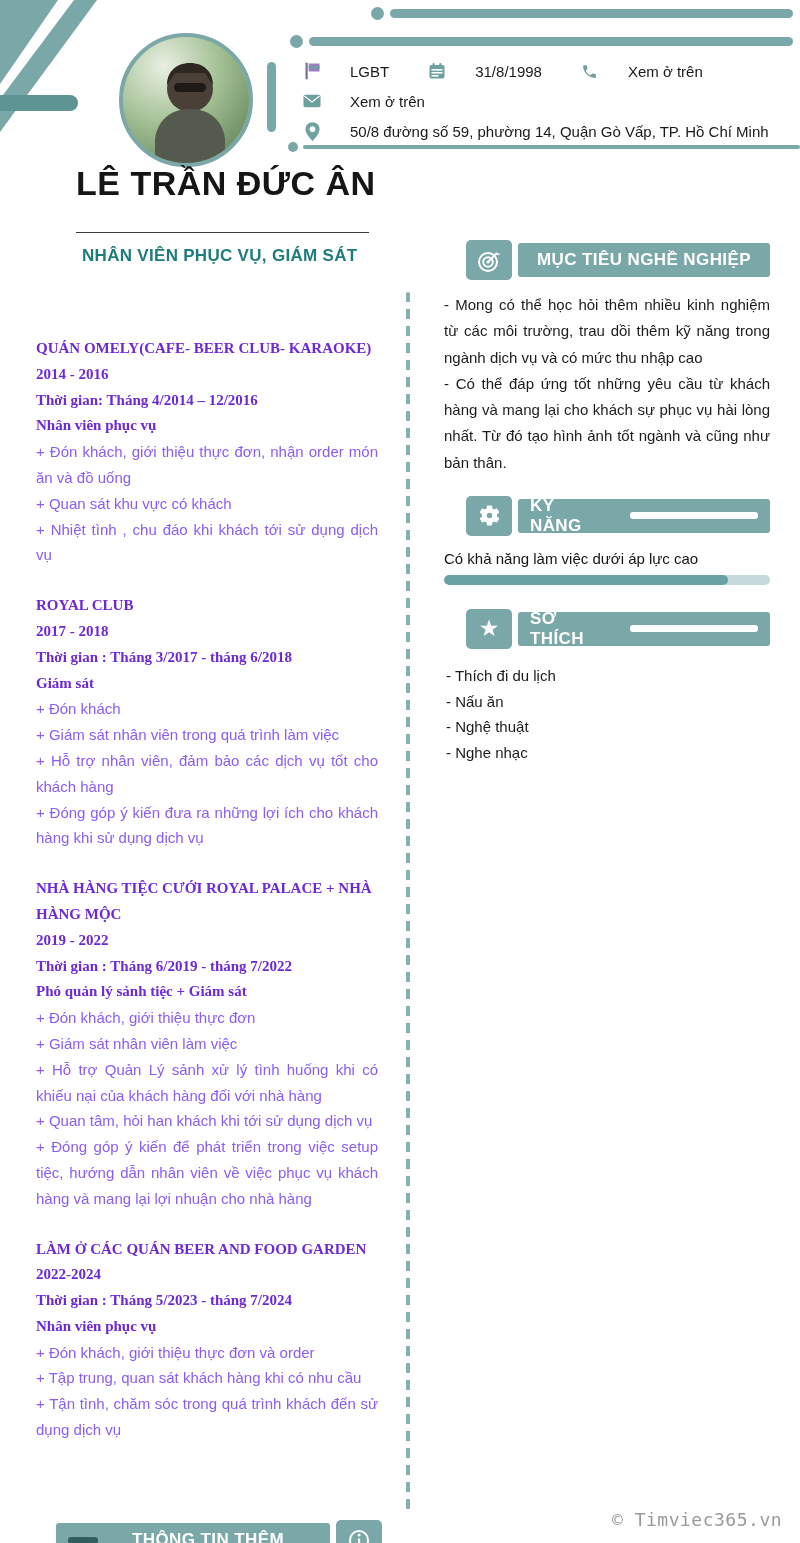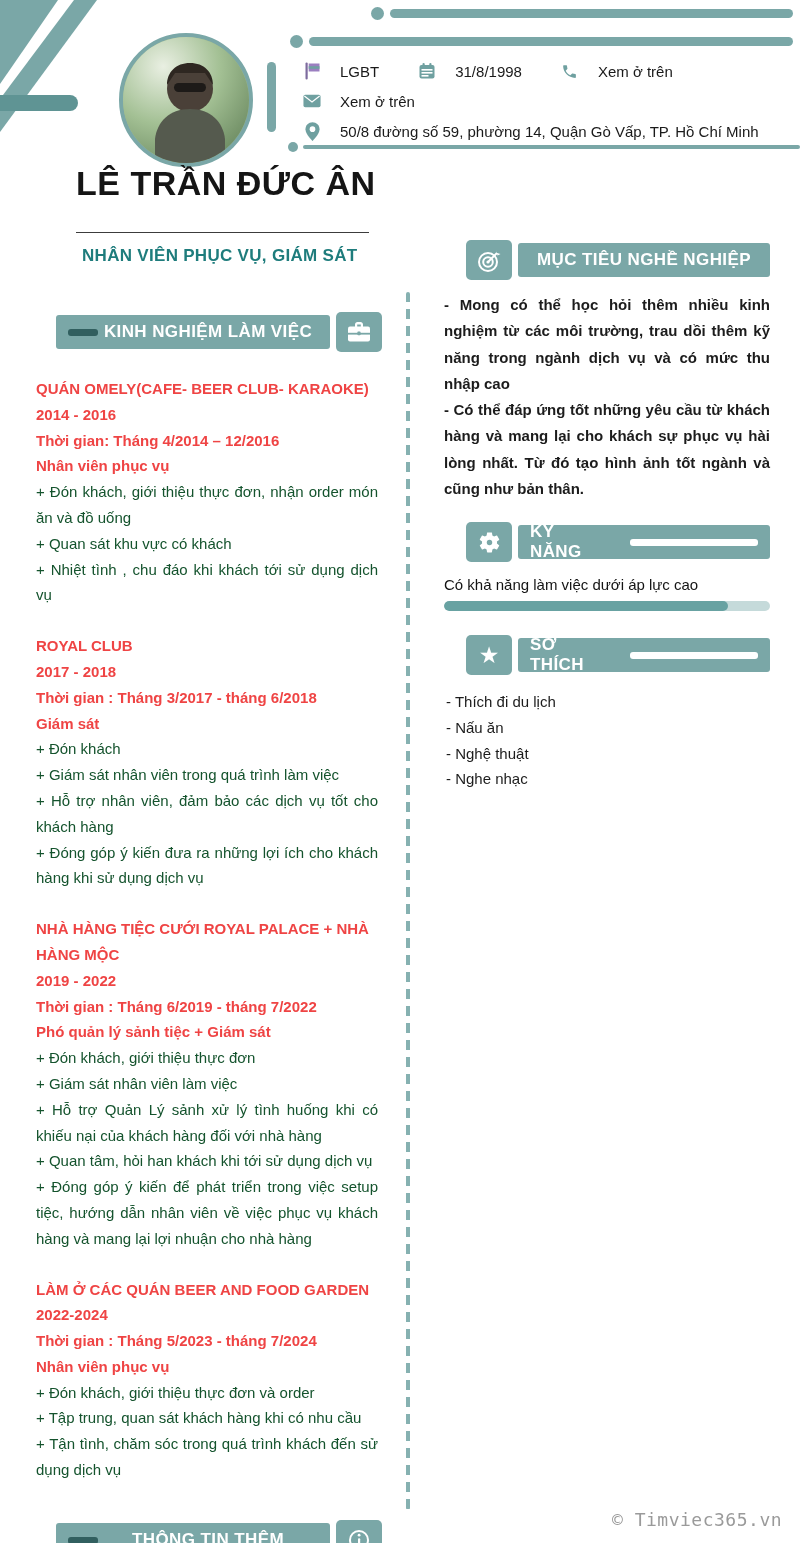--- a/index.html
+++ b/index.html
@@ -23,21 +23,21 @@
     background:#7AA7A7; border-radius:5px; }
   .hline { position:absolute; left:303px; top:145px; width:497px; height:4px;
     background:#7AA7A7; border-radius:2px; }
   
   .photo { position:absolute; left:119px; top:33px; width:134px; height:134px;
     border-radius:50%; border:4px solid #7AA7A7; overflow:hidden; background:#9db88f; }
   .photo svg { display:block; }
   
   .contact { position:absolute; left:302px; top:56px; width:496px; }
   .contact-row { display:flex; align-items:center; height:30px; column-gap:38px; }
-  .citem { display:flex; align-items:center; gap:18px; font-size:15px; color:#1a1a1a; white-space:nowrap; }
+  .citem { display:flex; align-items:center; gap:28px; font-size:15px; color:#1a1a1a; white-space:nowrap; }
   .cicon { display:flex; align-items:center; justify-content:center; width:20px; flex:none; }
   
   .name { position:absolute; left:76px; top:164px; font-size:34px; font-weight:bold;
     color:#151515; letter-spacing:0.5px; }
   .name-underline { position:absolute; left:76px; top:232px; width:293px; height:1px; background:#3c3c3c; }
   .jobtitle { position:absolute; left:82px; top:246px; font-size:17px; font-weight:bold;
     color:#1e7c7c; letter-spacing:0.3px; }
   
   .sec-head { display:flex; align-items:center;margin-left:26px; }
   .banner { flex:1; height:34px; background:#7AA7A7; border-radius:3px;
@@ -50,29 +50,29 @@
   .sec-head-left .icon-box { margin-left:6px; }
   .sec-head-right .banner { margin-left:6px; }
   .banner-center { justify-content:center; }
   .banner-split { justify-content:space-between; }
   .wdash { height:7px; background:#fff; border-radius:3px; width:128px; flex:none; margin-left:20px; }
   .glyph-icon { font-family:"DejaVu Sans", sans-serif; color:#fff; font-size:23px; line-height:1; }
   
   .left-col { position:absolute; left:30px; top:312px; width:352px; }
   .jobs { margin-top:24px; padding:0 4px 0 6px; font-size:15px; line-height:1.72; color:#161616; }
   .job { margin-bottom:25px; }
-  .jb { font-weight:bold; color:#ef4444; }
-  .duty { text-align:justify; color:#14532d; }
+  .jb { font-weight:bold; color:#6d28d9;font-family:Liberation Serif, serif; }
+  .duty { text-align:justify; color:#8b5cf6; }
   .additional { position:absolute; left:30px; top:1520px; width:352px; }
   .additional-text { margin-top:20px; padding-left:6px; font-size:15px; color:#1c1c1c; }
   
   .right-col { position:absolute; left:440px; top:240px; width:330px; }
   .objective-text { margin-top:12px; padding-left:4px; font-size:15px; line-height:1.75;
     color:#1c1c1c; text-align:justify; }
-  .objective-text p { margin:0;font-weight:bold; }
+  .objective-text p { margin:0; }
   .skills-head { margin-top:20px; }
   .skill-label { margin-top:14px; padding-left:4px; font-size:15px; color:#141414; }
   .track { margin-top:8px; margin-left:4px; height:10px; background:#c5dada; border-radius:5px; overflow:hidden; }
   .fill { height:100%; background:#68a2a2; border-radius:5px; }
   .hobbies-head { margin-top:24px; }
   .hobby-list { margin-top:14px; padding-left:6px; font-size:15px; line-height:1.72; color:#1c1c1c; }
   
   .vdash { position:absolute; left:406px; top:292px; width:4px; height:1218px; border-radius:2px;
     background:repeating-linear-gradient(to bottom, #86b1b1 0 10px, transparent 10px 17px); }
   .footer-credit { position:absolute; left:612px; top:1509px;
@@ -171,34 +171,20 @@
     </div>
   </div>
 
   <div class="name">LÊ TRẦN ĐỨC ÂN</div>
   <div class="name-underline"></div>
   <div class="jobtitle">NHÂN VIÊN PHỤC VỤ, GIÁM SÁT</div>
 
   <div class="vdash"></div>
 
   <div class="left-col">
-    <div class="sec-head sec-head-left">
-      <div class="banner banner-l">
-        <span class="dark-dash"></span>
-        <span class="label">KINH NGHIỆM LÀM VIỆC</span>
-      </div>
-      <div class="icon-box">
-        <svg width="26" height="24" viewBox="0 0 26 24">
-          <path d="M9 7V4.5C9 3.1 10.1 2 11.5 2h3C15.9 2 17 3.1 17 4.5V7h-2.2V4.4h-3.6V7H9z" fill="#fff"></path>
-          <rect x="2" y="6.5" width="22" height="15" rx="2" fill="#fff"></rect>
-          <rect x="2" y="12.8" width="22" height="1.8" fill="#7AA7A7"></rect>
-          <rect x="11.4" y="11.6" width="3.2" height="3.6" rx="0.8" fill="#7AA7A7"></rect>
-        </svg>
-      </div>
-    </div>
 
     <div class="jobs">
       <div class="job">
         <div class="jb">QUÁN OMELY(CAFE- BEER CLUB- KARAOKE)</div>
         <div class="jb">2014 - 2016</div>
         <div class="jb">Thời gian: Tháng 4/2014 – 12/2016</div>
         <div class="jb">Nhân viên phục vụ</div>
         <div class="duty">+ Đón khách, giới thiệu thực đơn, nhận order món ăn và đồ uống</div>
         <div class="duty">+ Quan sát khu vực có khách</div>
         <div class="duty">+ Nhiệt tình , chu đáo khi khách tới sử dụng dịch vụ</div>

